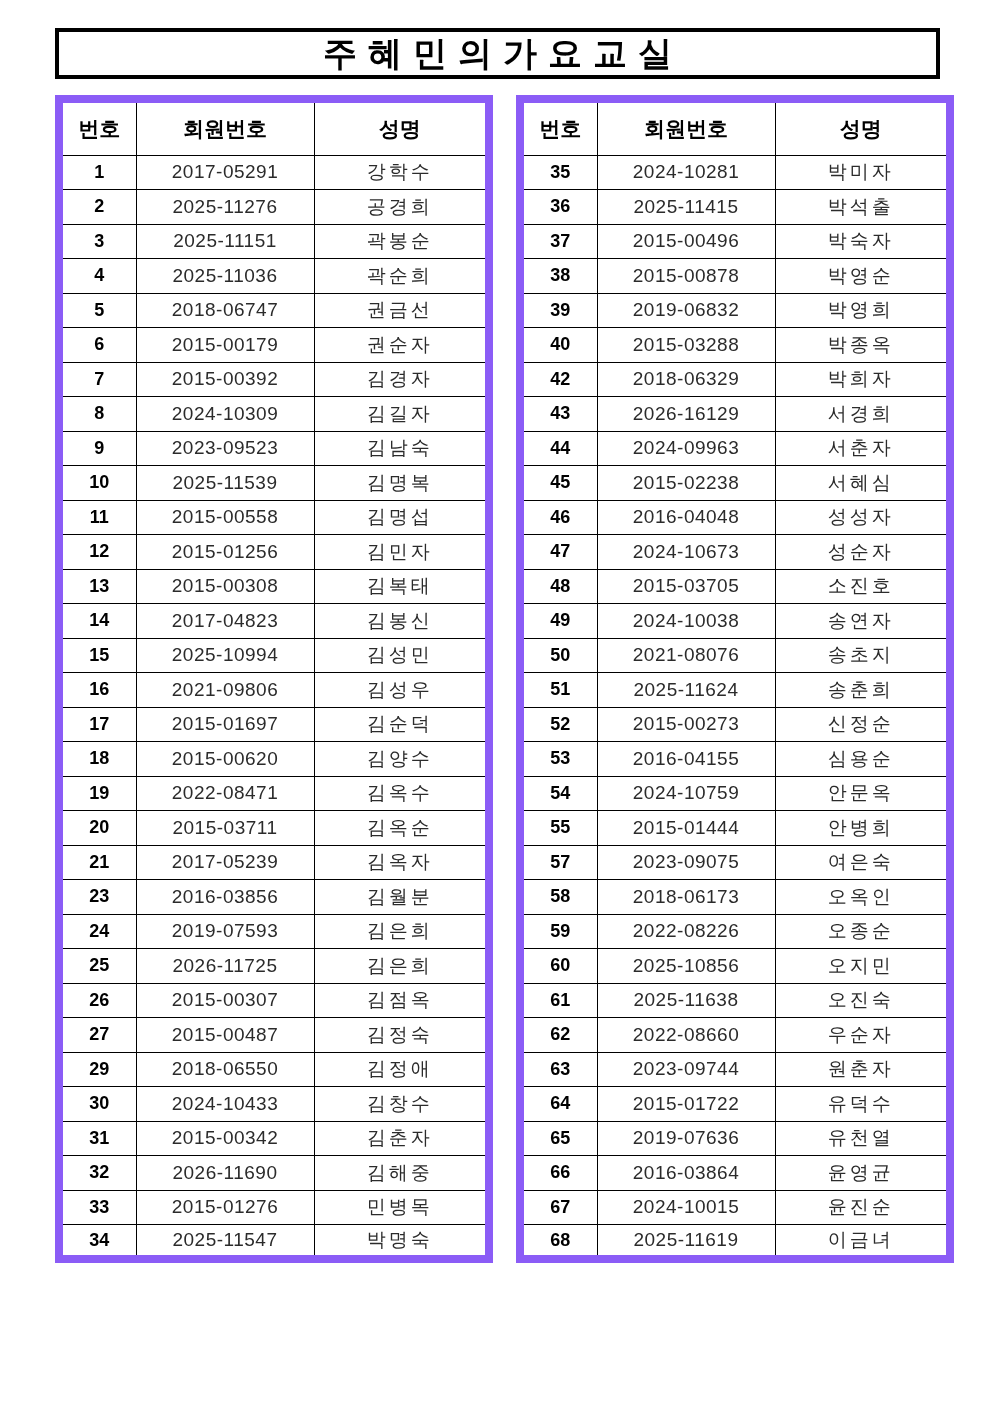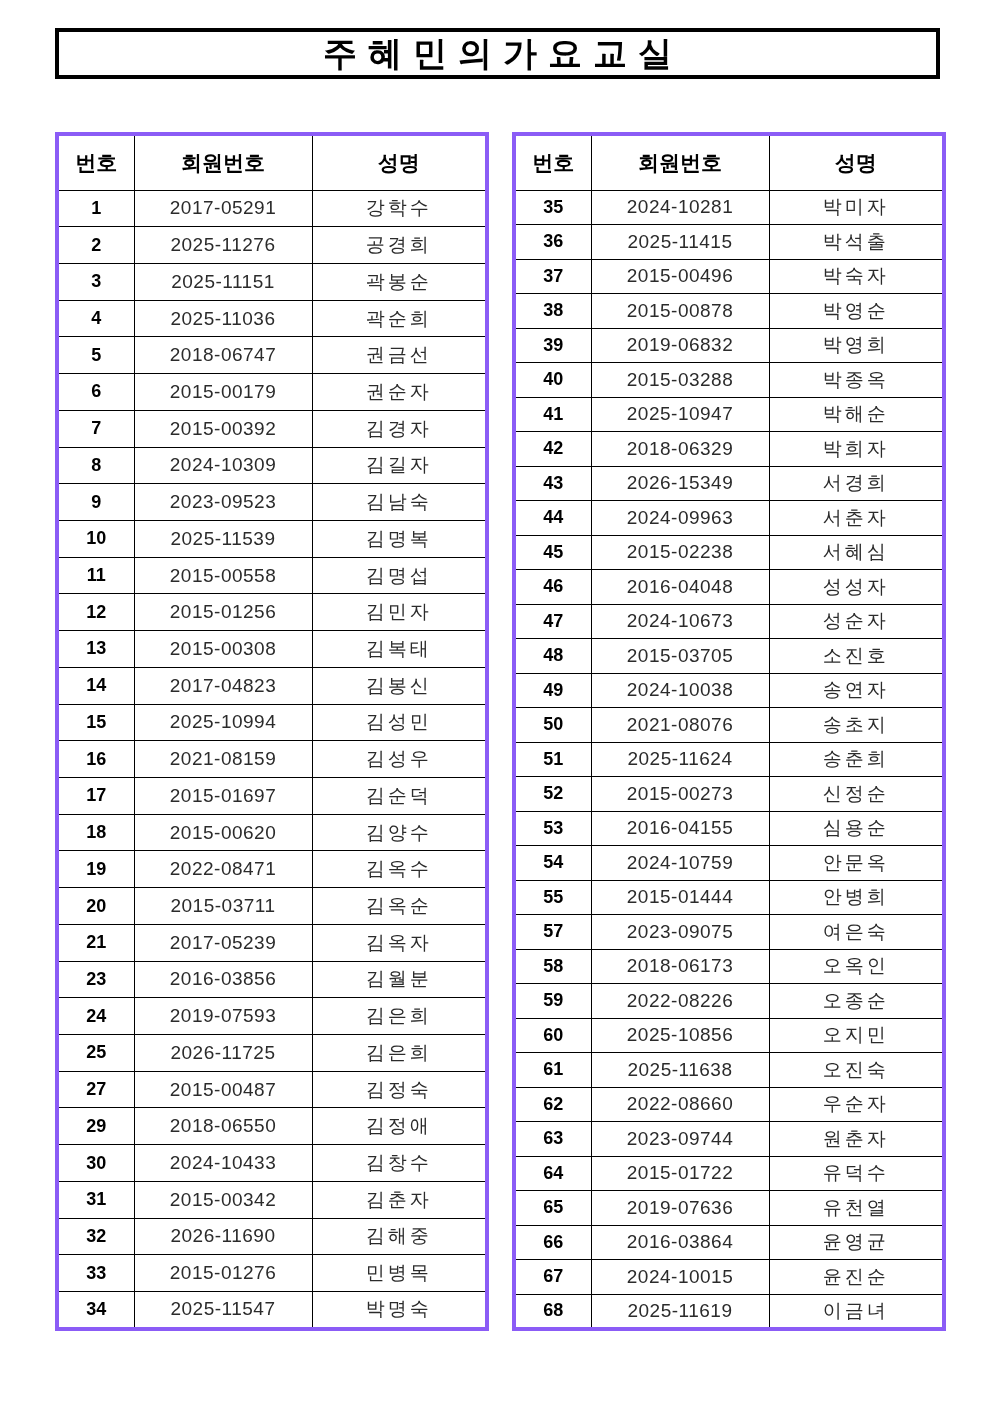--- a/index.html
+++ b/index.html
@@ -39,22 +39,21 @@
     position: absolute;
     left: 55px;
     top: 95px;
     display: flex;
     gap: 23px;
   }
   table.member-table {
     border-collapse: collapse;
     table-layout: fixed;
     width: 430px;
-    border: 4px solid #8b5cf6;
-    margin-top: 37px;
+    border: 8px solid #8b5cf6;
   }
   table.member-table col.col-no   { width: 77px; }
   table.member-table col.col-id   { width: 178px; }
   table.member-table col.col-name { width: 175px; }
   table.member-table th {
     height: 56px;
     border: 1.5px solid #000000;
     font-size: 21px;
     font-weight: bold;
     text-align: center;
@@ -197,21 +196,21 @@
           </tr>
 
           <tr>
             <td class="cell-no">15</td>
             <td class="cell-id">2025-10994</td>
             <td class="cell-name">김성민</td>
           </tr>
 
           <tr>
             <td class="cell-no">16</td>
-            <td class="cell-id">2021-08159</td>
+            <td class="cell-id">2021-09806</td>
             <td class="cell-name">김성우</td>
           </tr>
 
           <tr>
             <td class="cell-no">17</td>
             <td class="cell-id">2015-01697</td>
             <td class="cell-name">김순덕</td>
           </tr>
 
           <tr>
@@ -250,20 +249,25 @@
             <td class="cell-id">2019-07593</td>
             <td class="cell-name">김은희</td>
           </tr>
 
           <tr>
             <td class="cell-no">25</td>
             <td class="cell-id">2026-11725</td>
             <td class="cell-name">김은희</td>
           </tr>
 
+          <tr>
+            <td class="cell-no">26</td>
+            <td class="cell-id">2015-00307</td>
+            <td class="cell-name">김점옥</td>
+          </tr>
 
           <tr>
             <td class="cell-no">27</td>
             <td class="cell-id">2015-00487</td>
             <td class="cell-name">김정숙</td>
           </tr>
 
 
           <tr>
             <td class="cell-no">29</td>
@@ -347,35 +351,30 @@
             <td class="cell-id">2019-06832</td>
             <td class="cell-name">박영희</td>
           </tr>
 
           <tr>
             <td class="cell-no">40</td>
             <td class="cell-id">2015-03288</td>
             <td class="cell-name">박종옥</td>
           </tr>
 
-          <tr>
-            <td class="cell-no">41</td>
-            <td class="cell-id">2025-10947</td>
-            <td class="cell-name">박해순</td>
-          </tr>
 
           <tr>
             <td class="cell-no">42</td>
             <td class="cell-id">2018-06329</td>
             <td class="cell-name">박희자</td>
           </tr>
 
           <tr>
             <td class="cell-no">43</td>
-            <td class="cell-id">2026-15349</td>
+            <td class="cell-id">2026-16129</td>
             <td class="cell-name">서경희</td>
           </tr>
 
           <tr>
             <td class="cell-no">44</td>
             <td class="cell-id">2024-09963</td>
             <td class="cell-name">서춘자</td>
           </tr>
 
           <tr>

